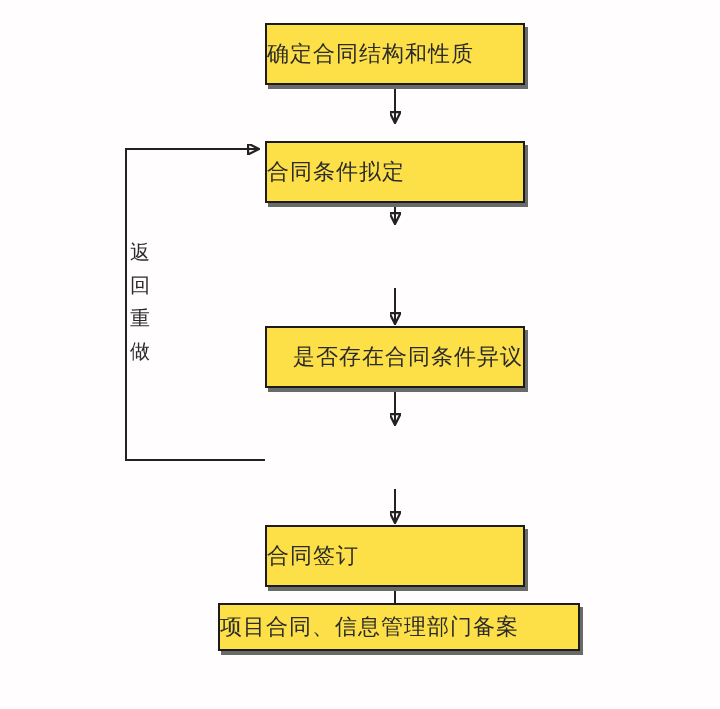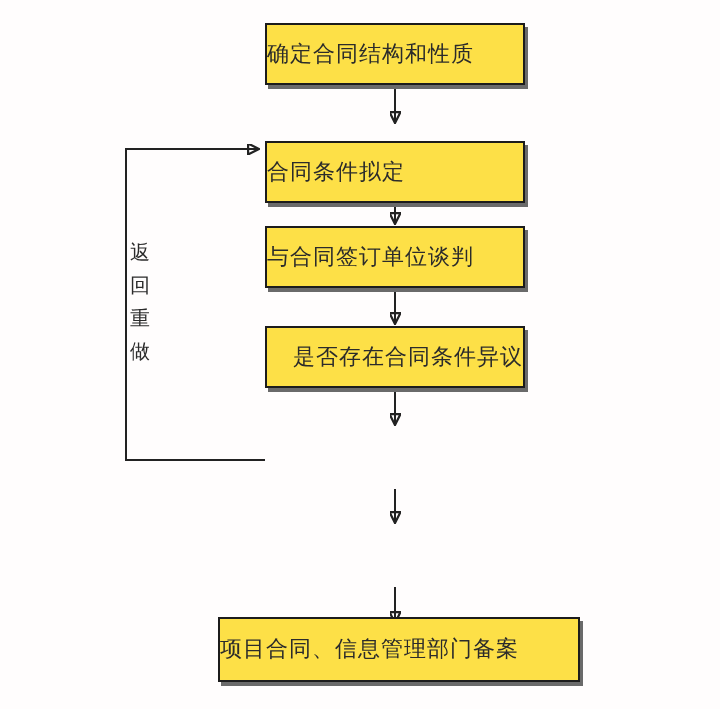--- a/index.html
+++ b/index.html
@@ -37,21 +37,21 @@
     line-height: 1.1;
   }
   
   .n-mid { left: 265px; width: 260px; height: 62px; }
   .n1 { top: 23px;  }
   .n2 { top: 113px; margin-top: 28px; }
   .n3 { top: 226px; }
   .n4 { top: 326px; padding-left: 26px; }
   .n5 { top: 427px; }
   .n6 { top: 525px; }
-  .n7 { top: 617px; left: 218px; width: 362px; height: 65px; }
+  .n7 { top: 603px; left: 218px; width: 362px; height: 48px; }
   .loop-label {
     position: absolute;
     left: 130px;
     top: 242px;
     display: flex;
     flex-direction: column;
     gap: 13px;
     color: #2b2b2b;
     font-size: 20px;
     line-height: 1;
@@ -76,25 +76,25 @@
     <line x1="395" y1="587" x2="395" y2="622" marker-end="url(#ah)"></line>
     <path d="M265,460 H126 V149 H258" marker-end="url(#ah)"></path>
   </svg>
 
   <div class="node n-mid n1">
     <span>确定合同结构和性质</span>
   </div>
   <div class="node n-mid n2">
     <span>合同条件拟定</span>
   </div>
-  <div class="node n-mid n3">
-    <span>与合同签订单位谈判</span>
-  </div>
   <div class="node n-mid n4">
     <span>是否存在合同条件异议</span>
+  </div>
+  <div class="node n-mid n6">
+    <span>合同签订</span>
   </div>
   <div class="node n7">
     <span>项目合同、信息管理部门备案</span>
   </div>
 
   <div class="loop-label">
     <span>返</span>
     <span>回</span>
     <span>重</span>
     <span>做</span>

